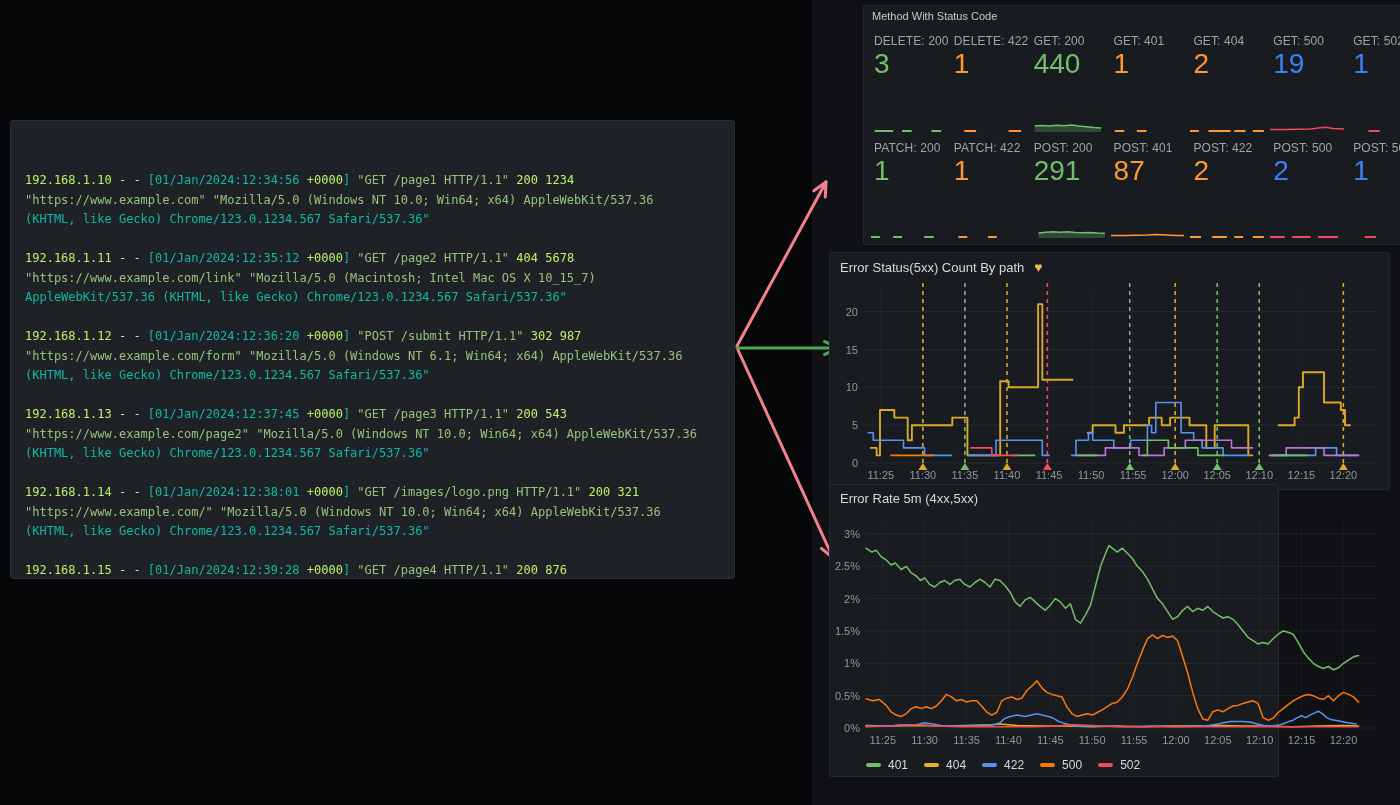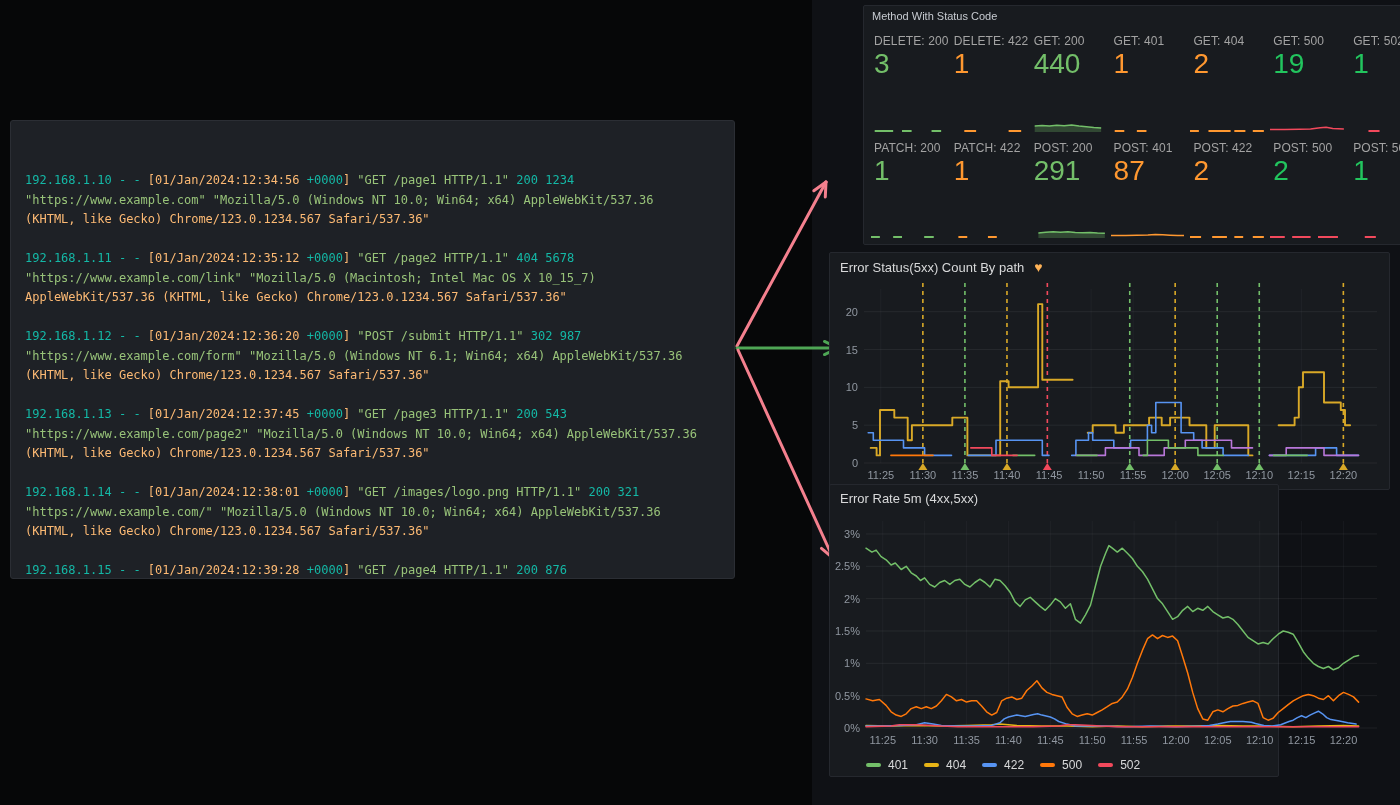--- a/index.html
+++ b/index.html
@@ -12,33 +12,33 @@
   .panel-title { color:#d8d9da; font-size:13px; font-weight:500; padding:6px 10px 2px 10px; white-space:nowrap; }
   .panel-title.small { font-size:11px; color:#c7cbd1; padding:4px 8px; }
 
   
   .log-panel { position:absolute; left:10px; top:120px; width:725px; height:459px;
     background:#1e2126; border:1px solid #2b2e34; border-radius:3px;
     padding:11px 14px; font-family:"DejaVu Sans Mono", monospace;
     font-size:12px; line-height:19.5px; white-space:pre; overflow:hidden; }
   .log-entry { margin:0 0 19.5px 0; }
   .log-entry:last-child { margin-bottom:0; }
-  .lg-o { color:#14b8a6; }
+  .lg-o { color:#bef264; }
   .lg-g { color:#98c379; }
-  .lg-w { color:#fdba74; }
+  .lg-w { color:#14b8a6; }
 
   
   .stat-grid { position:absolute; left:4px; right:4px; top:22px; bottom:3px;
     display:grid; grid-template-columns:repeat(7,1fr); grid-template-rows:1fr 1fr; }
   .stat-cell { position:relative; padding:6px 4px 0 6px; overflow:hidden; }
   .stat-label { font-size:12px; color:#a3a3a3; letter-spacing:0.1px; white-space:nowrap; }
   .stat-value { font-size:28px; font-weight:500; line-height:1.05; margin-top:1px; }
   .c-green  { color:#73bf69; }
   .c-orange { color:#ff9830; }
-  .c-red    { color:#22c55e; }
+  .c-red    { color:#3b82f6; }
   .stat-spark { position:absolute; left:3px; right:3px; bottom:2px; height:14px; }
   .stat-spark svg { width:100%; height:100%; display:block; }
 
   
   .chart-svg { position:absolute; left:0; top:24px; }
   .heart { color:#ffb357; font-size:14px; margin-left:10px; }
   .legend { position:absolute; left:36px; bottom:4px; display:flex; gap:16px; align-items:center; }
   .legend-item { display:flex; align-items:center; gap:7px; cursor:pointer; }
   .legend-dash { width:15px; height:4px; border-radius:2px; }
   .legend-label { font-size:12px; color:#d8d9da; }

